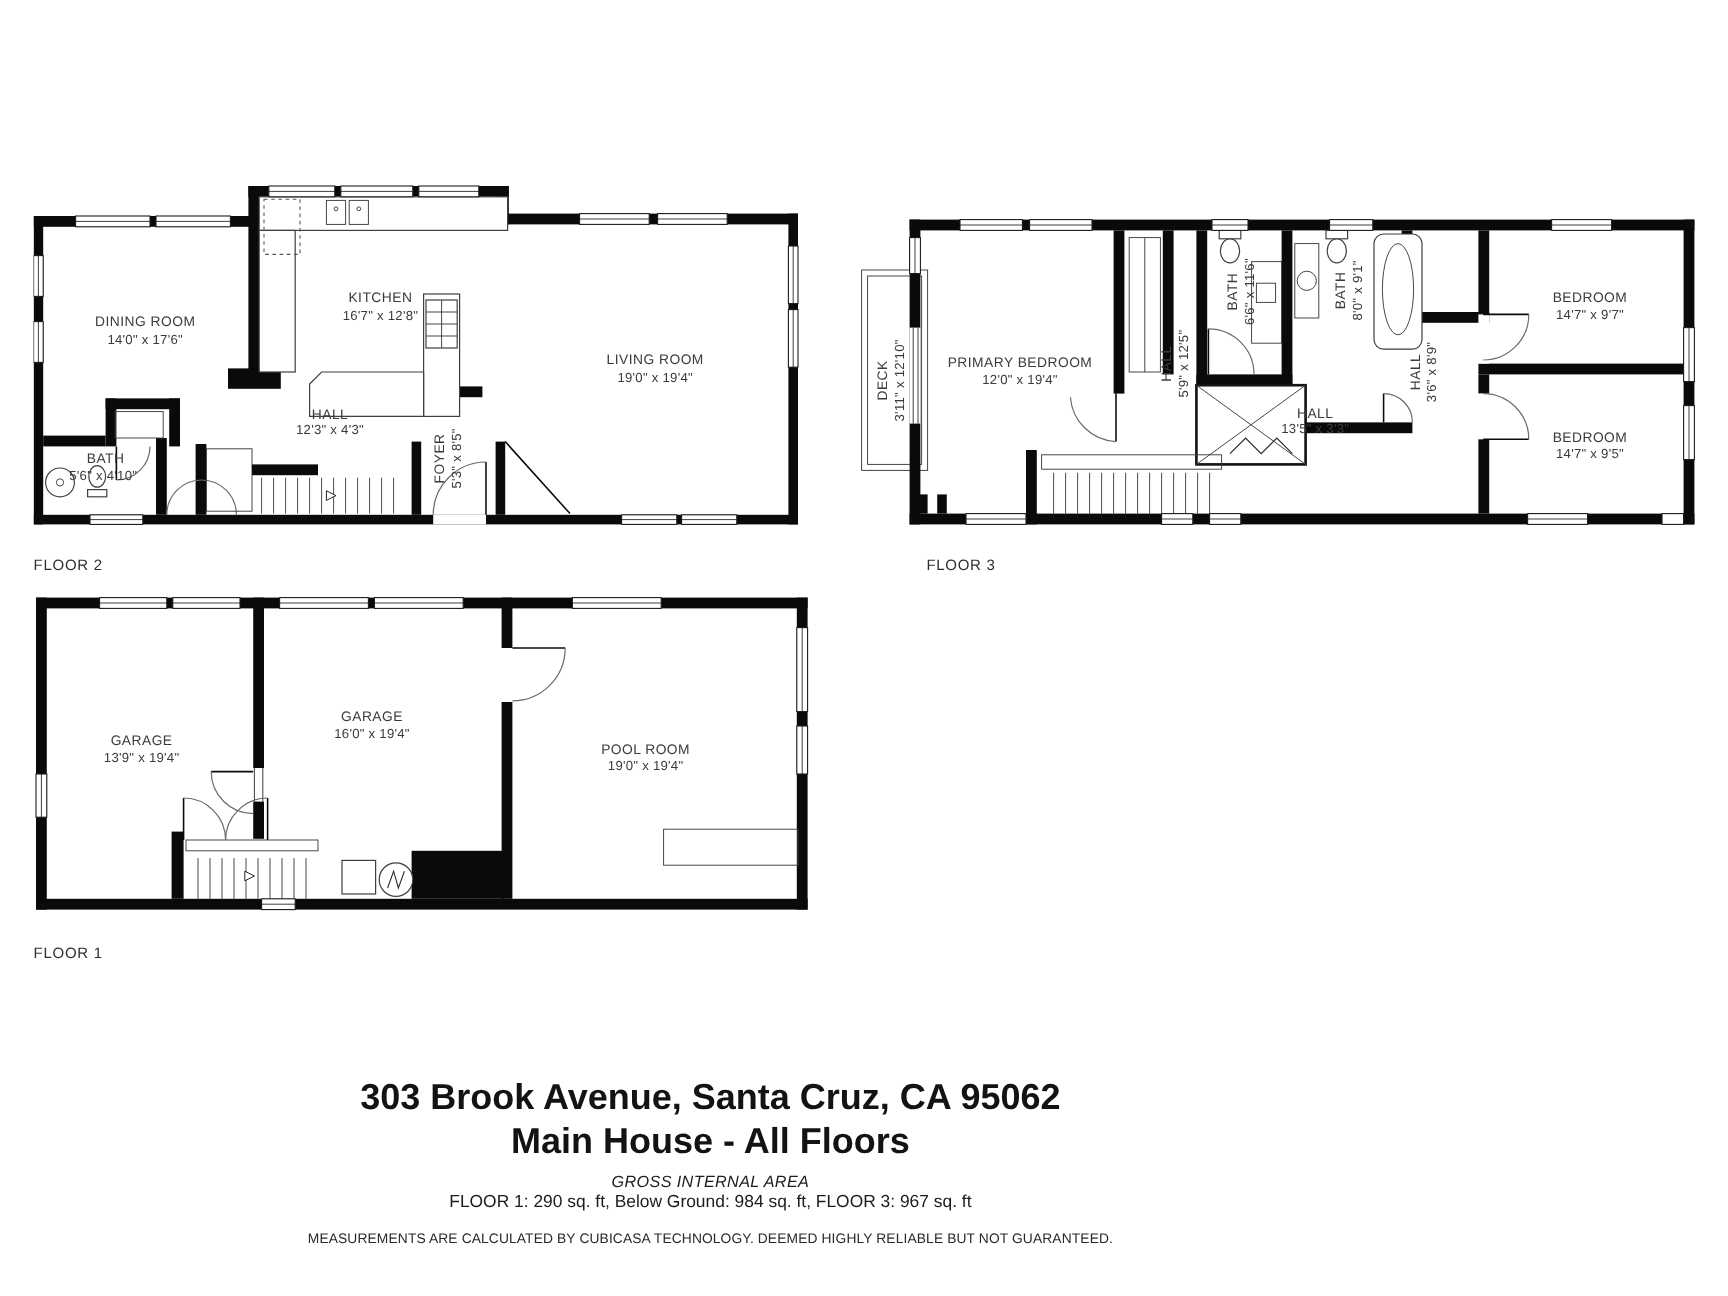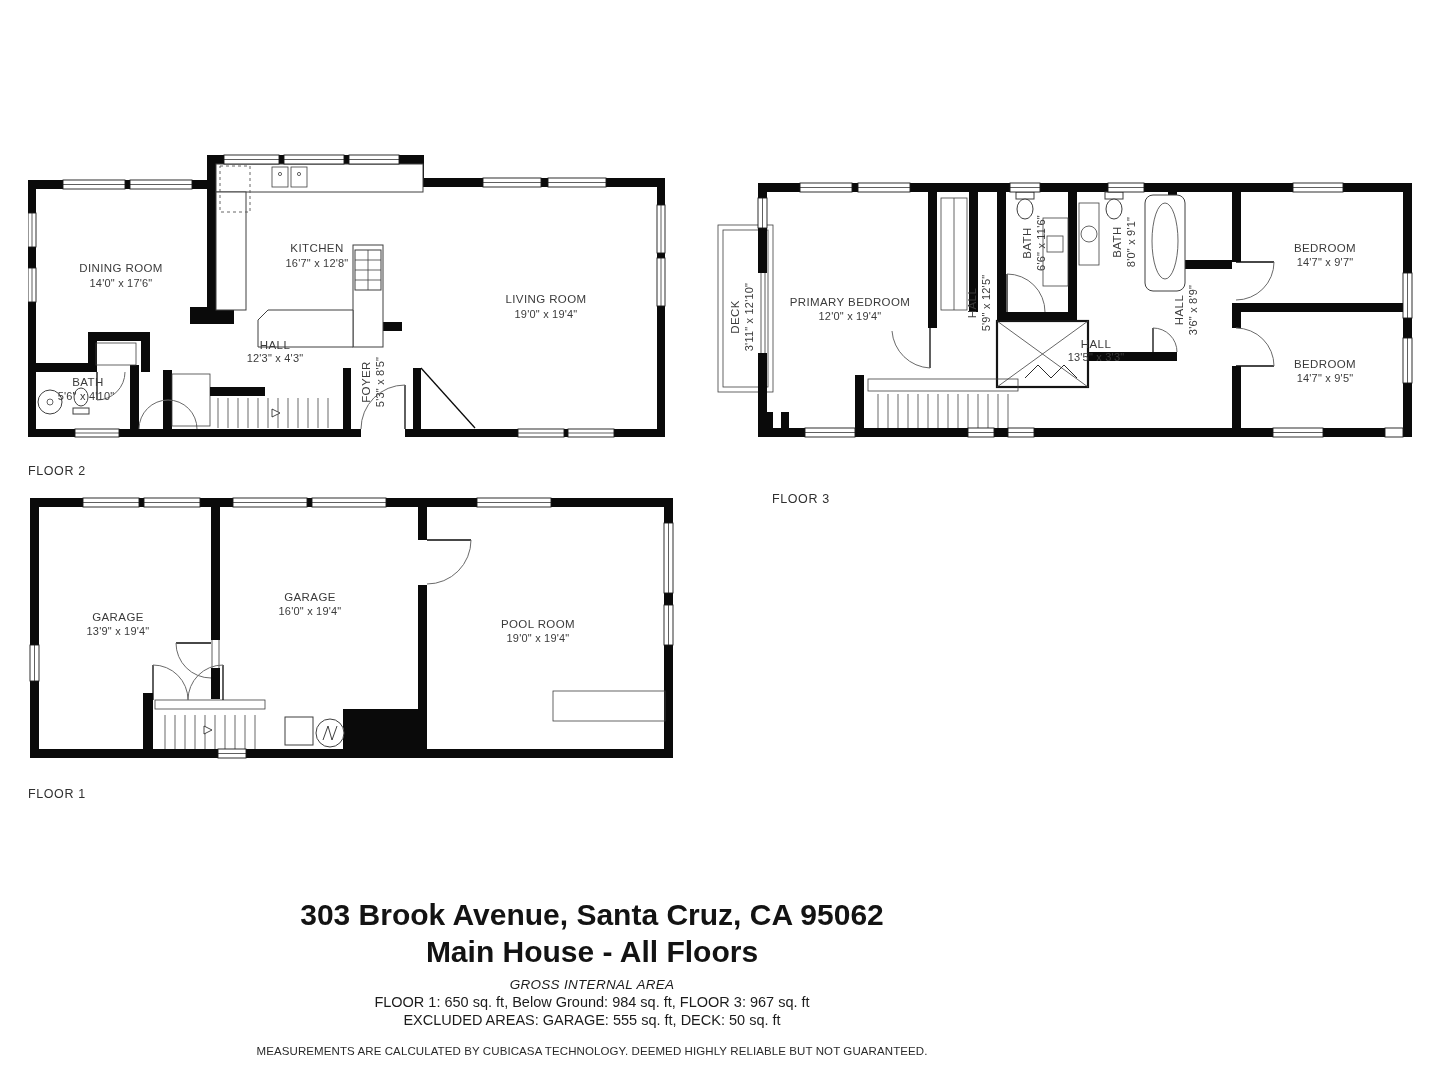--- a/index.html
+++ b/index.html
@@ -321,21 +321,21 @@
     <text class="rd" transform="rotate(-90 422 64)" x="422" y="64">8'0" x 9'1"</text>
     <text class="rn" transform="rotate(-90 470 132)" x="470" y="132">HALL</text>
     <text class="rd" transform="rotate(-90 484 132)" x="484" y="132">3'6" x 8'9"</text>
     <text class="rn" x="383" y="170">HALL</text>
     <text class="rd" x="383" y="183">13'5" x 3'3"</text>
     <text class="rn" x="612" y="74">BEDROOM</text>
     <text class="rd" x="612" y="88">14'7" x 9'7"</text>
     <text class="rn" x="612" y="190">BEDROOM</text>
     <text class="rd" x="612" y="204">14'7" x 9'5"</text>
   </svg>
-  <div class="floor-label" style="left:772px;top:464px;margin-top:28px;">FLOOR 3</div>
+  <div class="floor-label" style="left:772px;top:464px;">FLOOR 3</div>
 
   <svg class="plan" style="left:28px;top:493px;" width="650" height="272" viewBox="0 0 650 272">
     <g>
       <rect class="w" x="2" y="5" width="643" height="9"></rect>
       <rect class="w" x="2" y="5" width="9" height="260"></rect>
       <rect class="w" x="636" y="5" width="9" height="260"></rect>
       <rect class="w" x="2" y="256" width="643" height="9"></rect>
       <rect class="w" x="183" y="5" width="9" height="142"></rect>
       <rect class="w" x="183" y="175" width="9" height="31"></rect>
       <rect class="w" x="390" y="5" width="9" height="42"></rect>
@@ -417,18 +417,17 @@
     <text class="rd" x="282" y="122">16'0" x 19'4"</text>
     <text class="rn" x="510" y="135">POOL ROOM</text>
     <text class="rd" x="510" y="149">19'0" x 19'4"</text>
   </svg>
   <div class="floor-label" style="left:28px;top:787px;">FLOOR 1</div>
 
   <div class="title-block">
     <div class="addr">303 Brook Avenue, Santa Cruz, CA 95062</div>
     <div class="addr">Main House - All Floors</div>
     <div class="area-heading">GROSS INTERNAL AREA</div>
-    <div class="area-line">FLOOR 1: 650 sq. ft, Below Ground: 984 sq. ft, FLOOR 3: 967 sq. ft</div>
-    <div class="area-line">EXCLUDED AREAS: GARAGE: 555 sq. ft, DECK: 50 sq. ft</div>
+    <div class="area-line">FLOOR 1: 290 sq. ft, Below Ground: 984 sq. ft, FLOOR 3: 967 sq. ft</div>
     <div class="disclaimer">MEASUREMENTS ARE CALCULATED BY CUBICASA TECHNOLOGY. DEEMED HIGHLY RELIABLE BUT NOT GUARANTEED.</div>
   </div>
 
 </div>
 
 </body></html>

